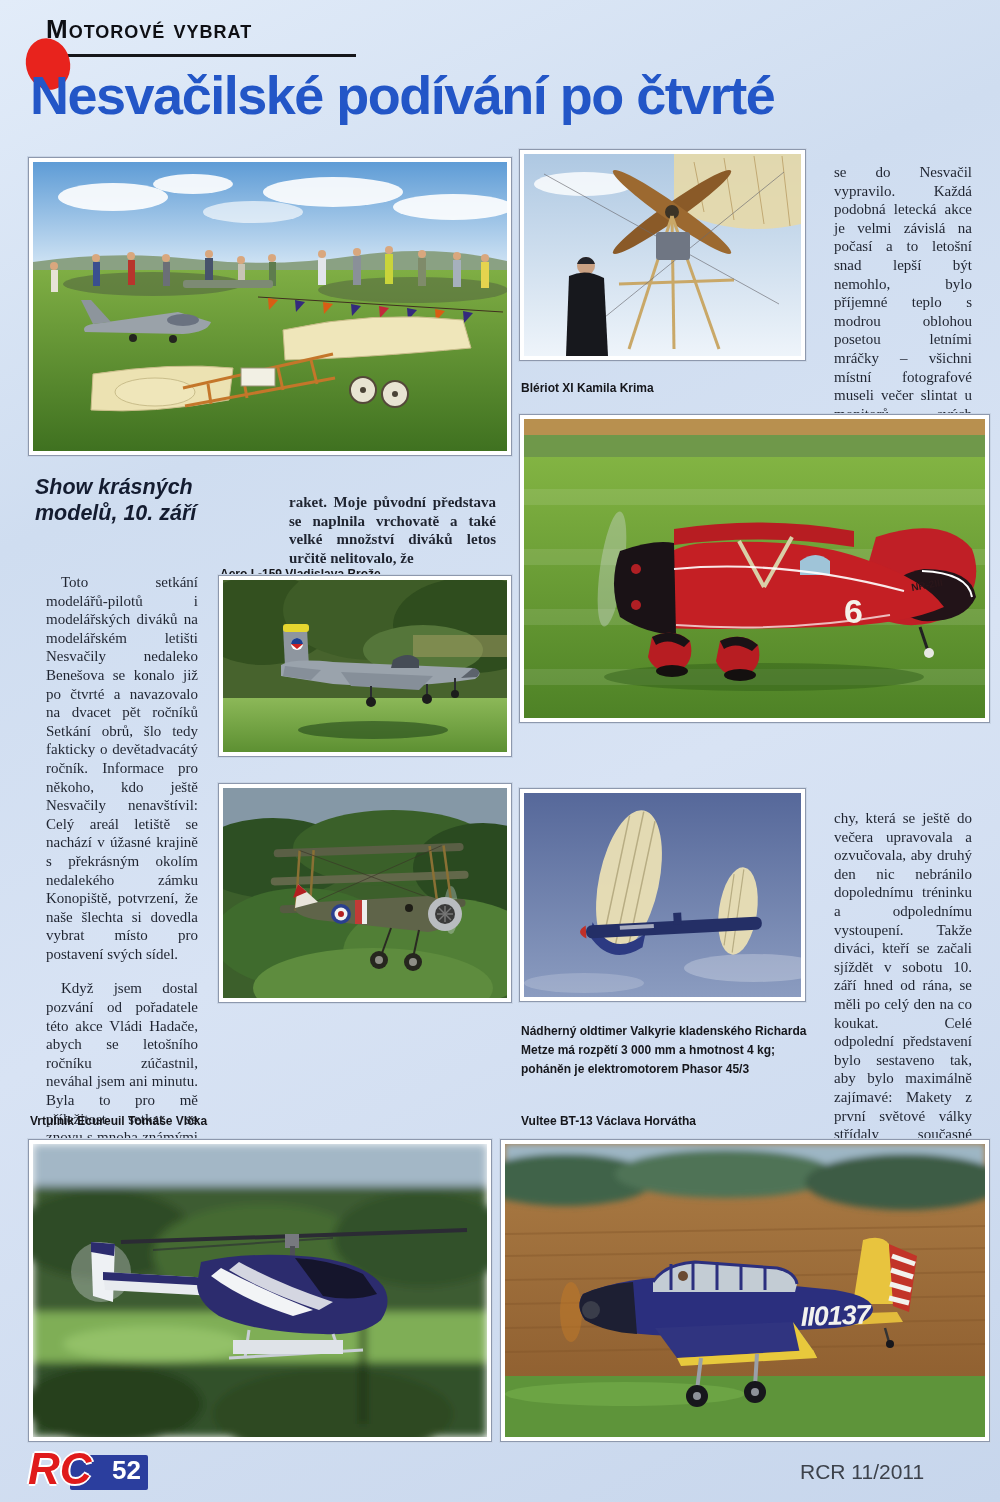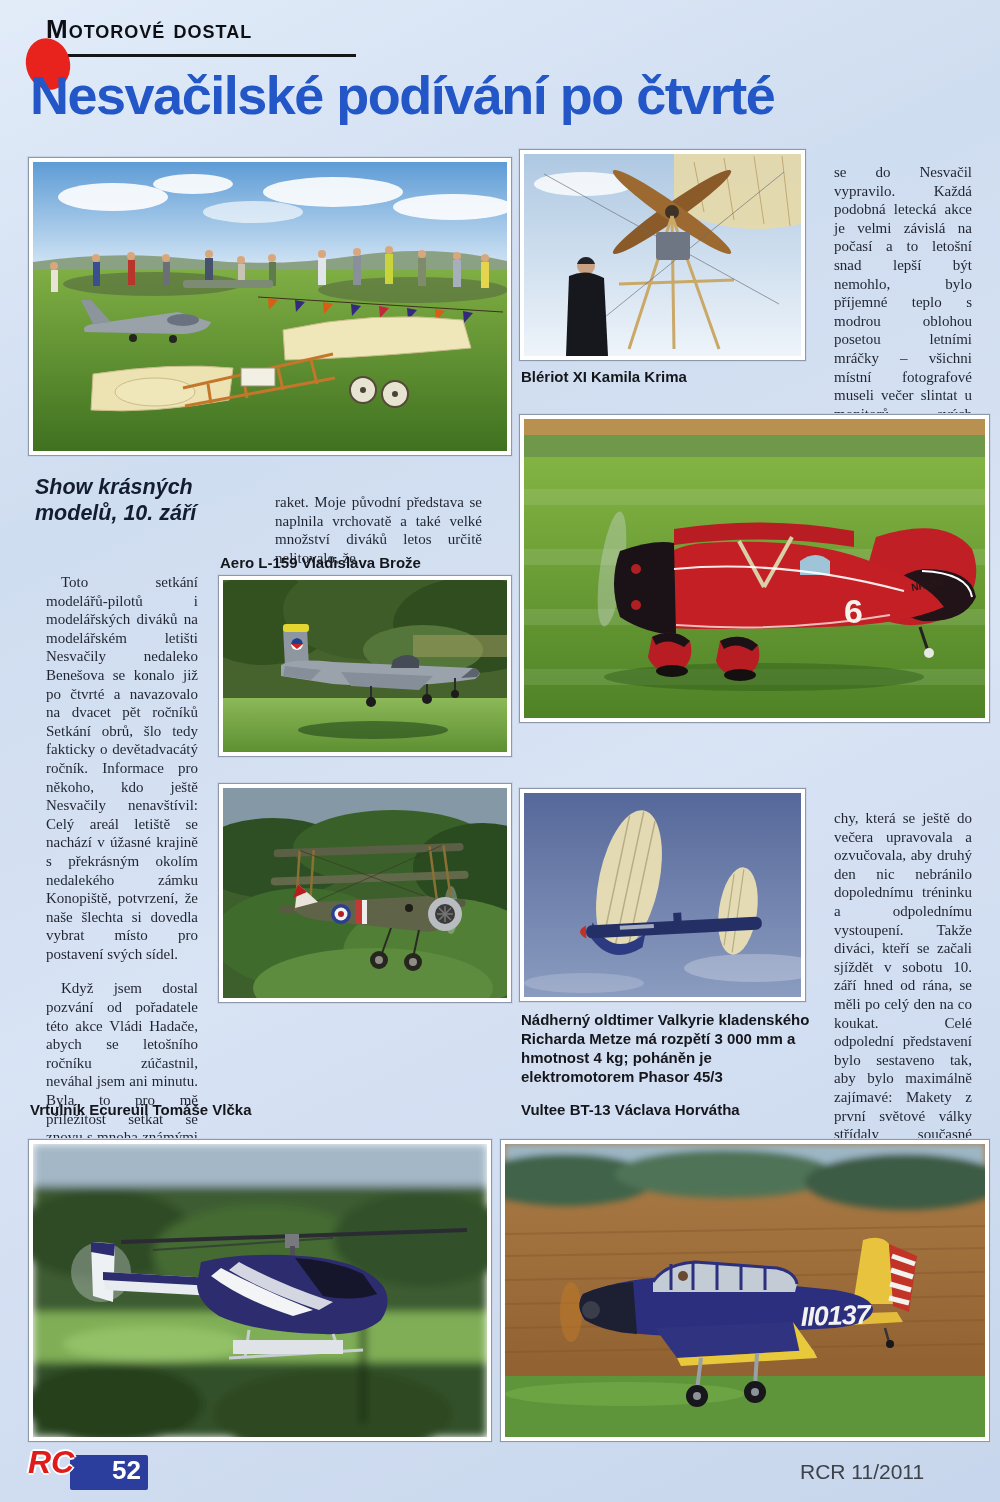--- a/index.html
+++ b/index.html
@@ -8,36 +8,36 @@
         font-family:"Liberation Sans",sans-serif;}
   .abs{position:absolute;}
   .kicker{font-weight:bold;font-variant:small-caps;font-size:26px;letter-spacing:1px;color:#0e0f14;}
   .kicker-line{background:#15161a;height:3px;}
   .red-dot{background:#e8231d;border-radius:50%;transform:rotate(-14deg);}
   .title{font-weight:bold;font-size:54px;letter-spacing:-1.5px;color:#2356c7;white-space:nowrap;}
   .heading{font-weight:bold;font-size:21.5px;line-height:26px;color:#141c30;font-style:italic;}
   .body-text{font-family:"Liberation Serif",serif;font-size:15px;line-height:18.6px;color:#1f2430;text-align:justify;}
   .body-text p{margin:16px;}
   .body-text p.ind{text-indent:15px;}
-  .caption{font-weight:bold;font-size:15px;line-height:19px;color:#15161b;text-align:left;}
+  .caption{font-weight:bold;font-size:12px;line-height:19px;color:#15161b;text-align:left;margin-top:12px;}
   .photo{box-sizing:border-box;background:#fff;border:1px solid #8d98ad;padding:4px;box-shadow:0 0 0 1px #c9d5e6;}
   .photo svg{display:block;width:100%;height:100%;}
   .footer-issue{font-size:21px;color:#3d424b;text-align:left;}
   .logo{width:130px;height:44px;}
   .logo-box{position:absolute;left:42px;top:5px;width:78px;height:35px;background:#2b3e9e;border-radius:2px;}
-  .logo-rc{position:absolute;left:0;top:-6px;font-size:32px;font-weight:bold;font-style:italic;color:#e01b1b;
+  .logo-rc{position:absolute;left:0;top:-6px;font-size:44px;font-weight:bold;font-style:italic;color:#e01b1b;
            text-shadow:2px 0 0 #fff,-2px 0 0 #fff,0 2px 0 #fff,0 -2px 0 #fff;}
   .logo-num{position:absolute;left:72px;top:5px;font-size:26px;font-weight:bold;color:#fff;margin-left:12px;}
 </style>
 </head>
 <body>
 
 <div class="page">
 
-  <div class="abs kicker" style="left:46px;top:14px;">Motorové dostal</div>
+  <div class="abs kicker" style="left:46px;top:14px;">Motorové vybrat</div>
   <div class="abs kicker-line" style="left:46px;top:54px;width:310px;"></div>
   <div class="abs red-dot" style="left:26px;top:38px;width:44px;height:52px;"></div>
   <div class="abs title" style="left:30px;top:64px;">Nesvačilské podívání po čtvrté</div>
 
   <div class="abs photo" style="left:28px;top:157px;width:484px;height:299px;">
     <svg viewBox="0 0 474 289" preserveAspectRatio="none">
       <defs>
         <linearGradient id="sky1" x1="0" y1="0" x2="0" y2="1">
           <stop offset="0" stop-color="#5e9cd6"></stop>
             <stop offset="1" stop-color="#dcebf7"></stop>
@@ -173,21 +173,21 @@
   </div>
 
   <div class="abs body-text" style="left:818px;top:147px;width:170px;">
     <p>se do Nesvačil vypravilo. Každá podobná letecká akce je velmi závislá na počasí a to letošní snad lepší být nemohlo, bylo příjemné teplo s modrou oblohou posetou letními mráčky – všichni místní fotografové museli večer slintat u monitorů svých počítačů.</p>
   </div>
 
   <div class="abs caption" style="left:521px;top:367px;width:280px;">Blériot XI Kamila Krima</div>
 
   <div class="abs heading" style="left:35px;top:474px;width:235px;">Show krásných modelů, 10. září</div>
 
-  <div class="abs body-text" style="left:259px;top:477px;width:239px;">
+  <div class="abs body-text" style="left:273px;top:477px;width:239px;font-weight:bold;">
     <p>raket. Moje původní představa se naplnila vrchovatě a také velké množství diváků letos určitě nelitovalo, že</p>
   </div>
 
   <div class="abs caption" style="left:220px;top:553px;width:290px;">Aero L-159 Vladislava Brože</div>
 
   <div class="abs body-text" style="left:30px;top:557px;width:184px;">
     <p class="ind">Toto setkání modelářů-pilotů i modelářských diváků na modelářském letišti Nesvačily nedaleko Benešova se konalo již po čtvrté a navazovalo na dvacet pět ročníků Setkání obrů, šlo tedy fakticky o devětadvacátý ročník. Informace pro někoho, kdo ještě Nesvačily nenavštívil: Celý areál letiště se nachází v úžasné krajině s překrásným okolím nedalekého zámku Konopiště, potvrzení, že naše šlechta si dovedla vybrat místo pro postavení svých sídel.</p>
     <p class="ind">Když jsem dostal pozvání od pořadatele této akce Vládi Hadače, abych se letošního ročníku zúčastnil, neváhal jsem ani minutu. Byla to pro mě příležitost setkat se znovu s mnoha známými modeláři, diváky, ale hlavně s modely všech možných kategorií, letos včetně modelů</p>
   </div>
 

